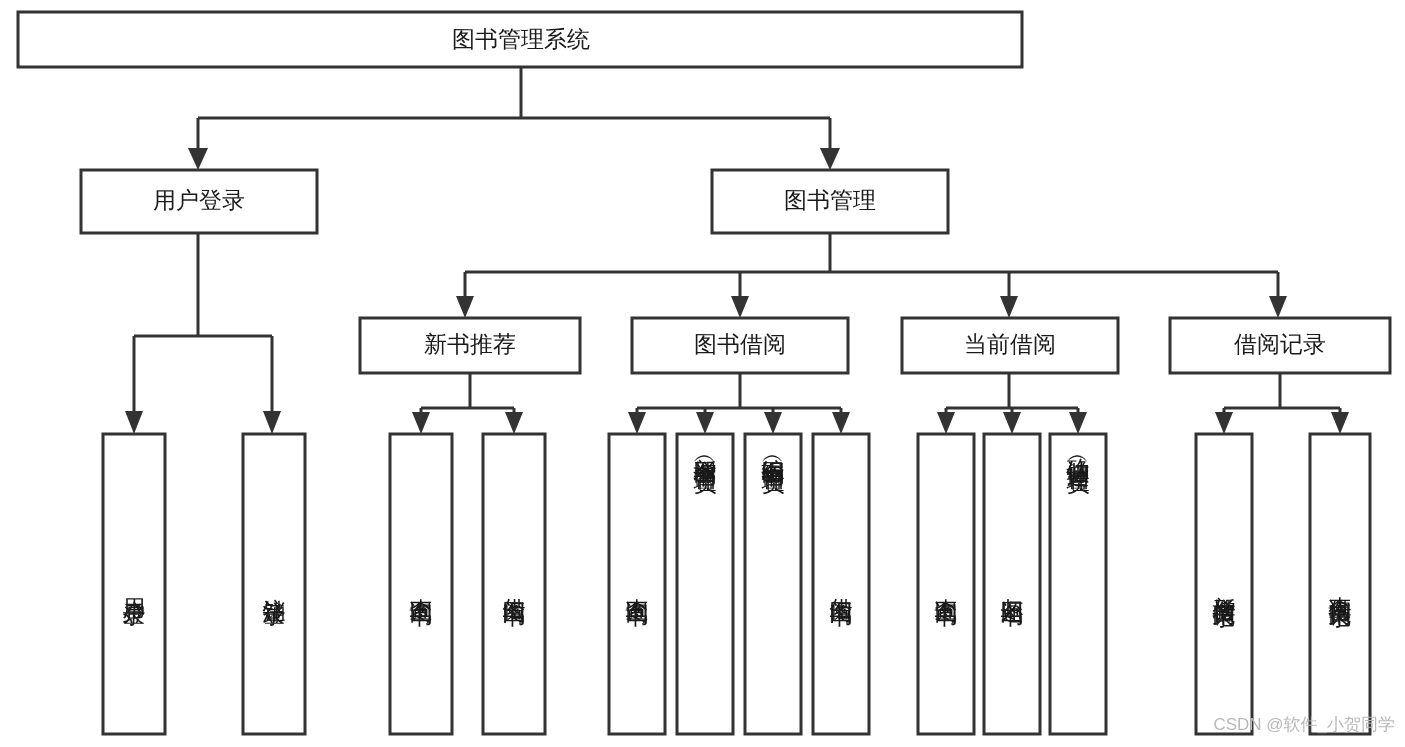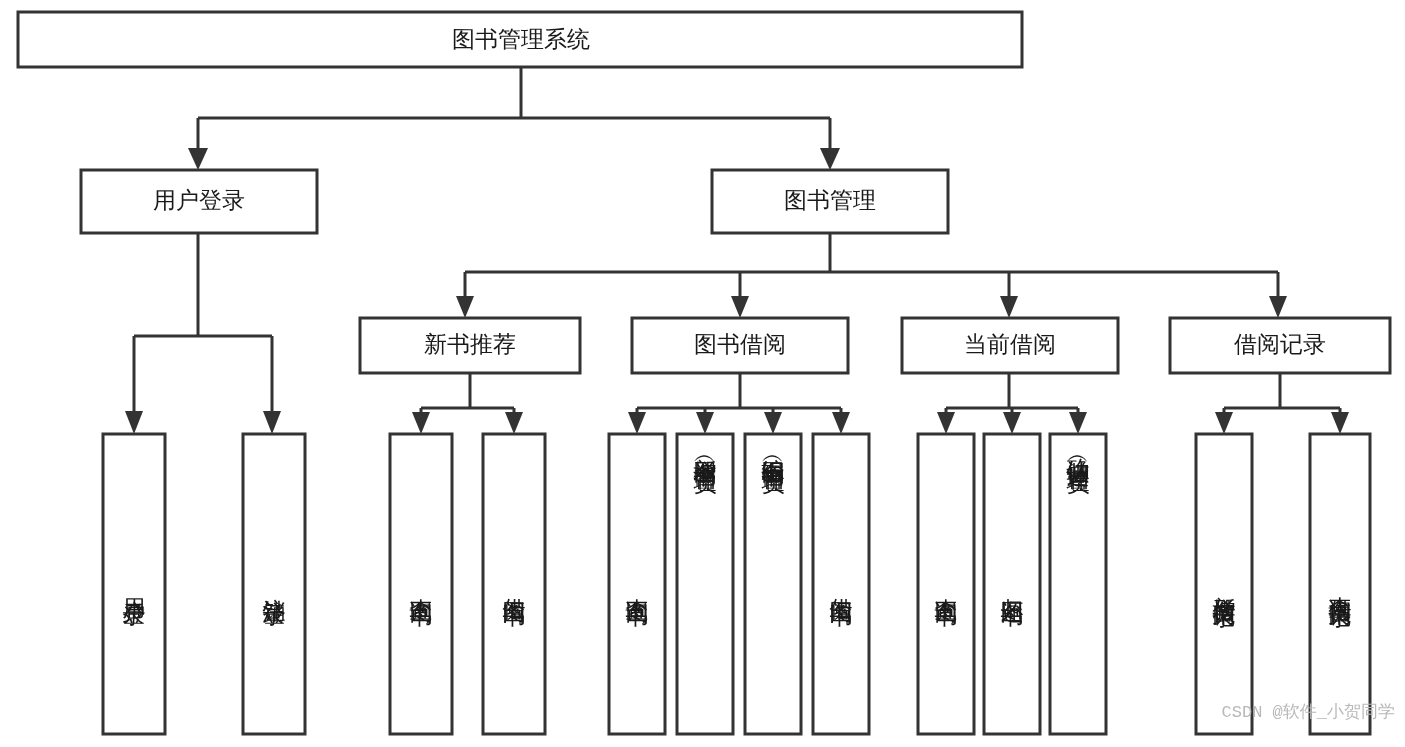--- a/index.html
+++ b/index.html
@@ -56,22 +56,22 @@
     line-height: 1.18;
     color: #1a1a1a;
     letter-spacing: 2px;
     white-space: nowrap;
     text-align: center;
     pointer-events: none;
   }
   .watermark {
     position: absolute;
     right: 10px;
-    bottom: 24px;
-    font-family: Liberation Mono, monospace;
+    bottom: 11px;
+    font-family: Liberation Sans, sans-serif;
     font-size: 17px;
     color: #b9b9b9;
     white-space: nowrap;
   }
 </style>
 </head>
 <body>
 
 <div id="diagram-root">
 

